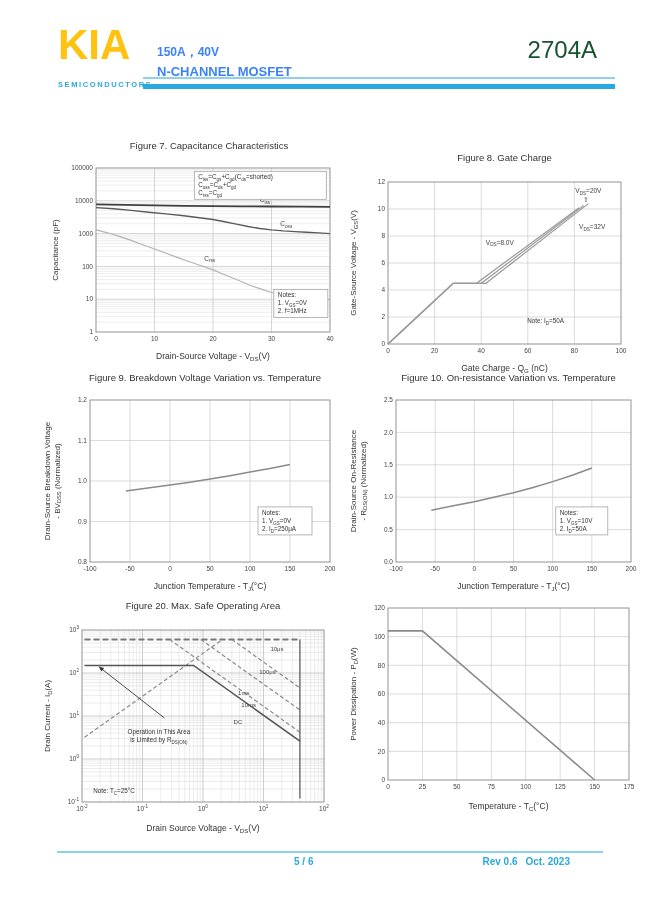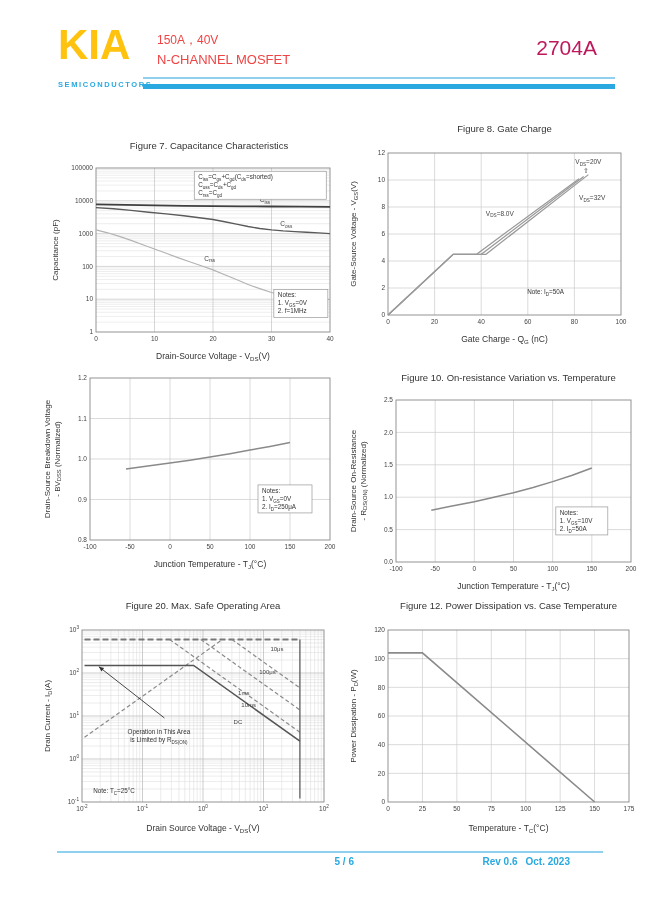--- a/index.html
+++ b/index.html
@@ -3,33 +3,33 @@
 <meta charset="utf-8">
 <style>
   html,body{margin:0;padding:0;background:#ffffff;}
   .page{position:relative;width:649px;height:917px;background:#fff;
         font-family:"Liberation Sans",sans-serif;overflow:hidden;}
   
   .logo-kia{position:absolute;left:58px;top:24px;font-size:42px;font-weight:bold;
             color:#FFC20E;letter-spacing:0px;line-height:1;}
   .logo-sub{position:absolute;left:58px;top:80px;font-size:7.5px;font-weight:bold;
             color:#29A9E0;letter-spacing:1.6px;}
-  .title-block{position:absolute;left:157px;top:32px;color:#ef4444;font-weight:normal;}
+  .title-block{position:absolute;left:157px;top:44px;color:#3b82f6;font-weight:bold;}
   .title-block .t1{font-size:12px;margin-bottom:3px;}
   .title-block .t2{font-size:13px;}
-  .part-no{position:absolute;right:52px;top:36px;font-size:21px;color:#be185d;margin-left:22px;}
+  .part-no{position:absolute;right:52px;top:36px;font-size:24px;color:#14532d;margin-left:22px;}
   .rule-thin{position:absolute;left:143px;top:77px;width:472px;height:2px;background:#8FD0EE;}
   .rule-thick{position:absolute;left:143px;top:84px;width:472px;height:5px;background:#29A9E0;}
   
   .fig{position:absolute;display:flex;flex-direction:column;align-items:center;gap:10px;}
   .fig-title{font-size:9.5px;color:#333;padding-left:26px;margin-bottom:1px;white-space:nowrap;}
   svg text{font-family:"Liberation Sans",sans-serif;}
   
   .footer-line{position:absolute;left:57px;top:851px;width:546px;height:2px;background:#8FD0EE;}
-  .footer-page{position:absolute;left:294px;top:856px;width:60px;text-align:right;
+  .footer-page{position:absolute;left:294px;top:856px;width:60px;text-align:left;
                font-size:10px;font-weight:bold;color:#29A9E0;}
   .footer-rev{position:absolute;right:79px;top:856px;font-size:10px;font-weight:bold;color:#29A9E0;}
   .footer-rev span{margin-left:8px;}
 </style>
 </head>
 <body>
 
 <div class="page">
 
   <header>
@@ -118,21 +118,21 @@
         <text x="148.28" y="17.28" text-anchor="start" font-size="6.3" fill="#333"><tspan dy="0">C</tspan><tspan dy="1.7" font-size="72%">iss</tspan><tspan dy="-1.7">=C</tspan><tspan dy="1.7" font-size="72%">gs</tspan><tspan dy="-1.7">+C</tspan><tspan dy="1.7" font-size="72%">gd</tspan><tspan dy="-1.7">(C</tspan><tspan dy="1.7" font-size="72%">ds</tspan><tspan dy="-1.7">=shorted)</tspan></text>
         <text x="148.28" y="25.28" text-anchor="start" font-size="6.3" fill="#333"><tspan dy="0">C</tspan><tspan dy="1.7" font-size="72%">oss</tspan><tspan dy="-1.7">=C</tspan><tspan dy="1.7" font-size="72%">ds</tspan><tspan dy="-1.7">+C</tspan><tspan dy="1.7" font-size="72%">gd</tspan></text>
         <text x="148.28" y="33.28" text-anchor="start" font-size="6.3" fill="#333"><tspan dy="0">C</tspan><tspan dy="1.7" font-size="72%">rss</tspan><tspan dy="-1.7">=C</tspan><tspan dy="1.7" font-size="72%">gd</tspan></text>
         <rect x="223.84" y="127.36" width="54" height="28" fill="#fff" stroke="#999" stroke-width="0.7"></rect>
         <text x="227.84" y="135.36" text-anchor="start" font-size="6.3" fill="#333"><tspan dy="0">Notes:</tspan></text>
         <text x="227.84" y="143.36" text-anchor="start" font-size="6.3" fill="#333"><tspan dy="0">1. V</tspan><tspan dy="1.7" font-size="72%">GS</tspan><tspan dy="-1.7">=0V</tspan></text>
         <text x="227.84" y="151.36" text-anchor="start" font-size="6.3" fill="#333"><tspan dy="0">2. f=1MHz</tspan></text>
       </svg>
   </div>
 
-  <div class="fig" style="left:348px;top:123px;">
+  <div class="fig" style="left:348px;top:152px;">
     <div class="fig-title">Figure 8. Gate Charge</div>
     <svg width="287" height="200" viewBox="0 0 287 200">
         <line x1="86.6" x2="86.6" y1="8" y2="170" stroke="#cccccc" stroke-width="0.7"></line>
         <line x1="133.2" x2="133.2" y1="8" y2="170" stroke="#cccccc" stroke-width="0.7"></line>
         <line x1="179.79999999999998" x2="179.79999999999998" y1="8" y2="170" stroke="#cccccc" stroke-width="0.7"></line>
         <line x1="226.4" x2="226.4" y1="8" y2="170" stroke="#cccccc" stroke-width="0.7"></line>
         <line x1="40" x2="273" y1="143" y2="143" stroke="#cccccc" stroke-width="0.7"></line>
         <line x1="40" x2="273" y1="116" y2="116" stroke="#cccccc" stroke-width="0.7"></line>
         <line x1="40" x2="273" y1="89" y2="89" stroke="#cccccc" stroke-width="0.7"></line>
         <line x1="40" x2="273" y1="62" y2="62" stroke="#cccccc" stroke-width="0.7"></line>
@@ -158,20 +158,21 @@
         <text x="8" y="89" text-anchor="middle" font-size="8" fill="#333" transform="rotate(-90 8 89)"><tspan dy="0">Gate-Source Voltage - V</tspan><tspan dy="1.7" font-size="72%">GS</tspan><tspan dy="-1.7">(V)</tspan></text>
         <text x="151.83999999999997" y="70.775" text-anchor="middle" font-size="6.5" fill="#444"><tspan dy="0">V</tspan><tspan dy="1.7" font-size="72%">DS</tspan><tspan dy="-1.7">=8.0V</tspan></text>
         <text x="240.38" y="18.80000000000001" text-anchor="middle" font-size="6.5" fill="#444"><tspan dy="0">V</tspan><tspan dy="1.7" font-size="72%">DS</tspan><tspan dy="-1.7">=20V</tspan></text>
         <text x="238.04999999999998" y="27.57499999999999" text-anchor="middle" font-size="7" fill="#444"><tspan dy="0">⇧</tspan></text>
         <text x="231.06" y="55.25" text-anchor="start" font-size="6.5" fill="#444"><tspan dy="0">V</tspan><tspan dy="1.7" font-size="72%">DS</tspan><tspan dy="-1.7">=32V</tspan></text>
         <text x="179.14" y="148.84" text-anchor="start" font-size="6.3" fill="#333"><tspan dy="0">Note: I</tspan><tspan dy="1.7" font-size="72%">D</tspan><tspan dy="-1.7">=50A</tspan></text>
       </svg>
   </div>
 
   <div class="fig" style="left:42px;top:372px;">
+    <div class="fig-title">Figure 9. Breakdown Voltage Variation vs. Temperature</div>
     <svg width="300" height="198" viewBox="0 0 300 198">
         <line x1="88" x2="88" y1="6" y2="168" stroke="#cccccc" stroke-width="0.7"></line>
         <line x1="128" x2="128" y1="6" y2="168" stroke="#cccccc" stroke-width="0.7"></line>
         <line x1="168" x2="168" y1="6" y2="168" stroke="#cccccc" stroke-width="0.7"></line>
         <line x1="208" x2="208" y1="6" y2="168" stroke="#cccccc" stroke-width="0.7"></line>
         <line x1="248" x2="248" y1="6" y2="168" stroke="#cccccc" stroke-width="0.7"></line>
         <line x1="48" x2="288" y1="127.5" y2="127.5" stroke="#cccccc" stroke-width="0.7"></line>
         <line x1="48" x2="288" y1="87" y2="87" stroke="#cccccc" stroke-width="0.7"></line>
         <line x1="48" x2="288" y1="46.49999999999994" y2="46.49999999999994" stroke="#cccccc" stroke-width="0.7"></line>
         <rect x="48" y="6" width="240" height="162" fill="none" stroke="#888" stroke-width="0.9"></rect>
@@ -335,21 +336,20 @@
         <text x="191.56157368835431" y="101.75961077169964" text-anchor="start" font-size="6" fill="#444"><tspan dy="0">DC</tspan></text>
         <text x="116.88" y="112.32000000000001" text-anchor="middle" font-size="6.3" fill="#333"><tspan dy="0">Operation in This Area</tspan></text>
         <text x="116.88" y="120.32000000000001" text-anchor="middle" font-size="6.3" fill="#333"><tspan dy="0">is Limited by R</tspan><tspan dy="1.7" font-size="72%">DS(ON)</tspan></text>
         <text x="51.26" y="170.8" text-anchor="start" font-size="6.3" fill="#333"><tspan dy="0">Note: T</tspan><tspan dy="1.7" font-size="72%">C</tspan><tspan dy="-1.7">=25°C</tspan></text>
         <line x1="122.38453407906438" y1="95.96757209410903" x2="56.864592857646144" y2="44.71649446583575" stroke="#333" stroke-width="0.9"></line>
         <polygon points="56.864592857646144,44.71649446583575 59.447397128543535,49.529925892399774 62.15832025327952,46.06425195912624" fill="#333"></polygon>
       </svg>
   </div>
 
   <div class="fig" style="left:348px;top:600px;">
-    <div class="fig-title">Figure 12. Power Dissipation vs. Case Temperature</div>
     <svg width="295" height="212" viewBox="0 0 295 212">
         <line x1="74.42857142857142" x2="74.42857142857142" y1="8" y2="180" stroke="#cccccc" stroke-width="0.7"></line>
         <line x1="108.85714285714285" x2="108.85714285714285" y1="8" y2="180" stroke="#cccccc" stroke-width="0.7"></line>
         <line x1="143.28571428571428" x2="143.28571428571428" y1="8" y2="180" stroke="#cccccc" stroke-width="0.7"></line>
         <line x1="177.7142857142857" x2="177.7142857142857" y1="8" y2="180" stroke="#cccccc" stroke-width="0.7"></line>
         <line x1="212.14285714285714" x2="212.14285714285714" y1="8" y2="180" stroke="#cccccc" stroke-width="0.7"></line>
         <line x1="246.57142857142856" x2="246.57142857142856" y1="8" y2="180" stroke="#cccccc" stroke-width="0.7"></line>
         <line x1="40" x2="281" y1="151.33333333333334" y2="151.33333333333334" stroke="#cccccc" stroke-width="0.7"></line>
         <line x1="40" x2="281" y1="122.66666666666667" y2="122.66666666666667" stroke="#cccccc" stroke-width="0.7"></line>
         <line x1="40" x2="281" y1="94" y2="94" stroke="#cccccc" stroke-width="0.7"></line>

